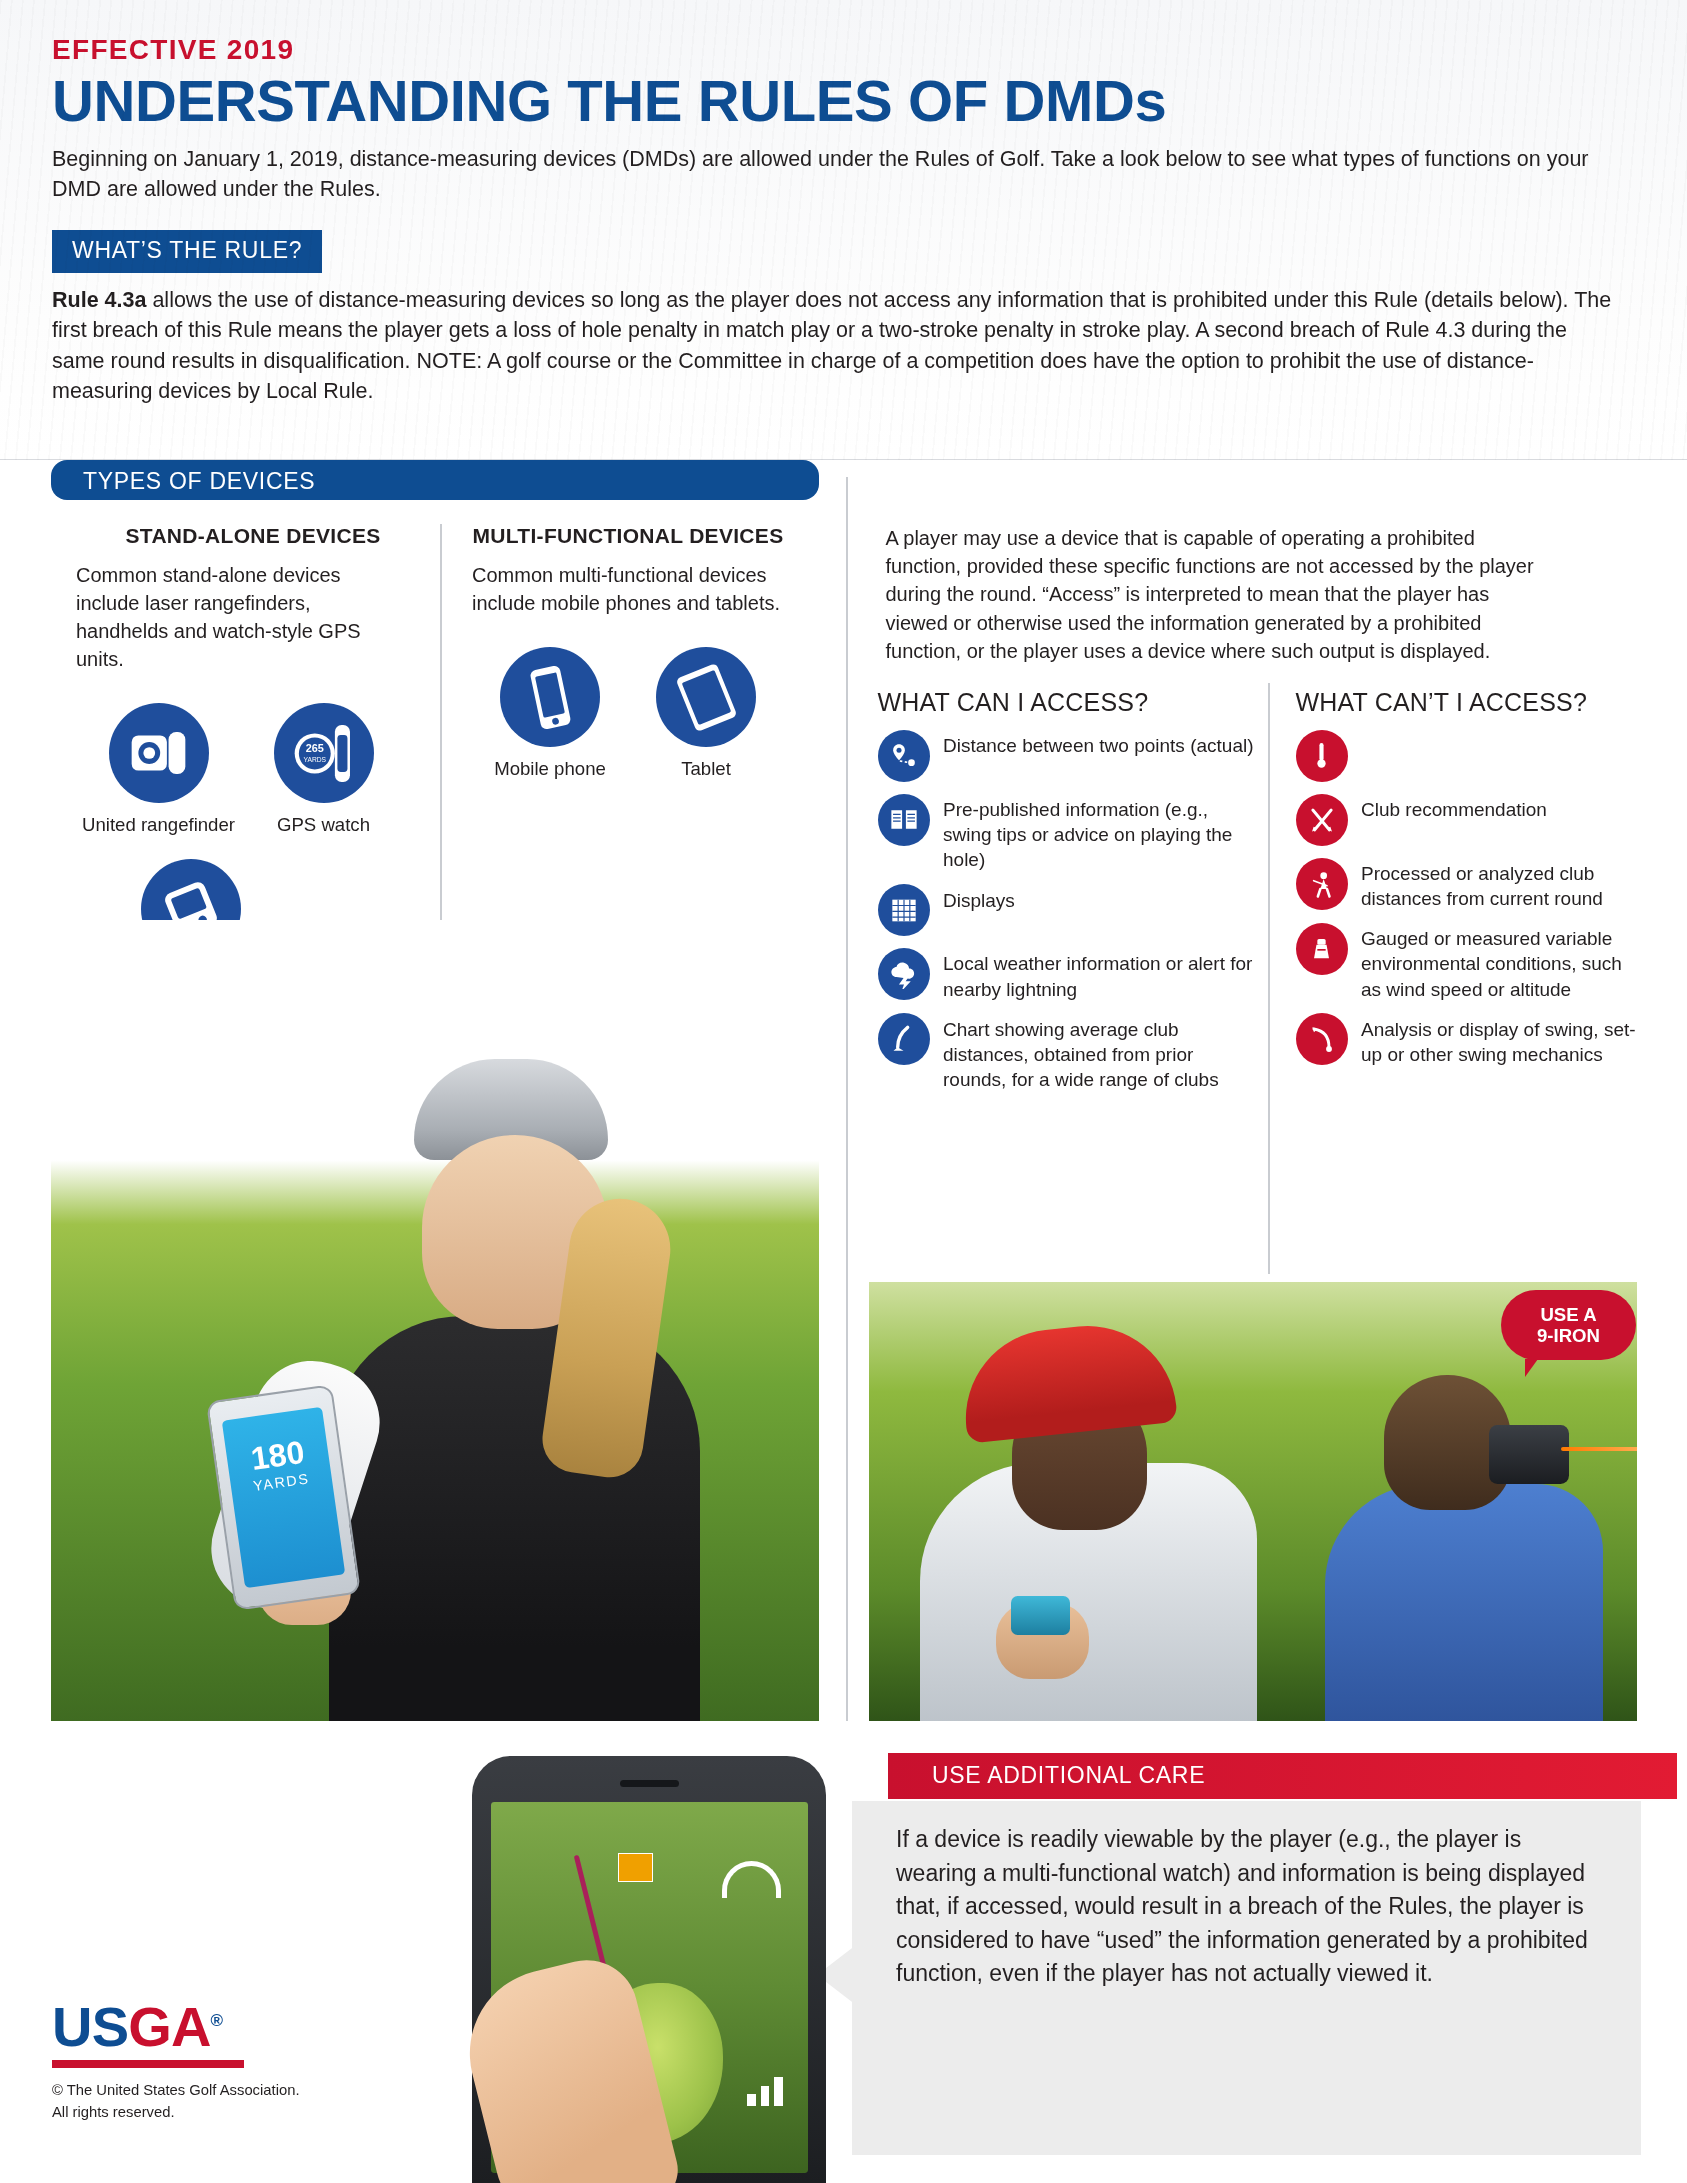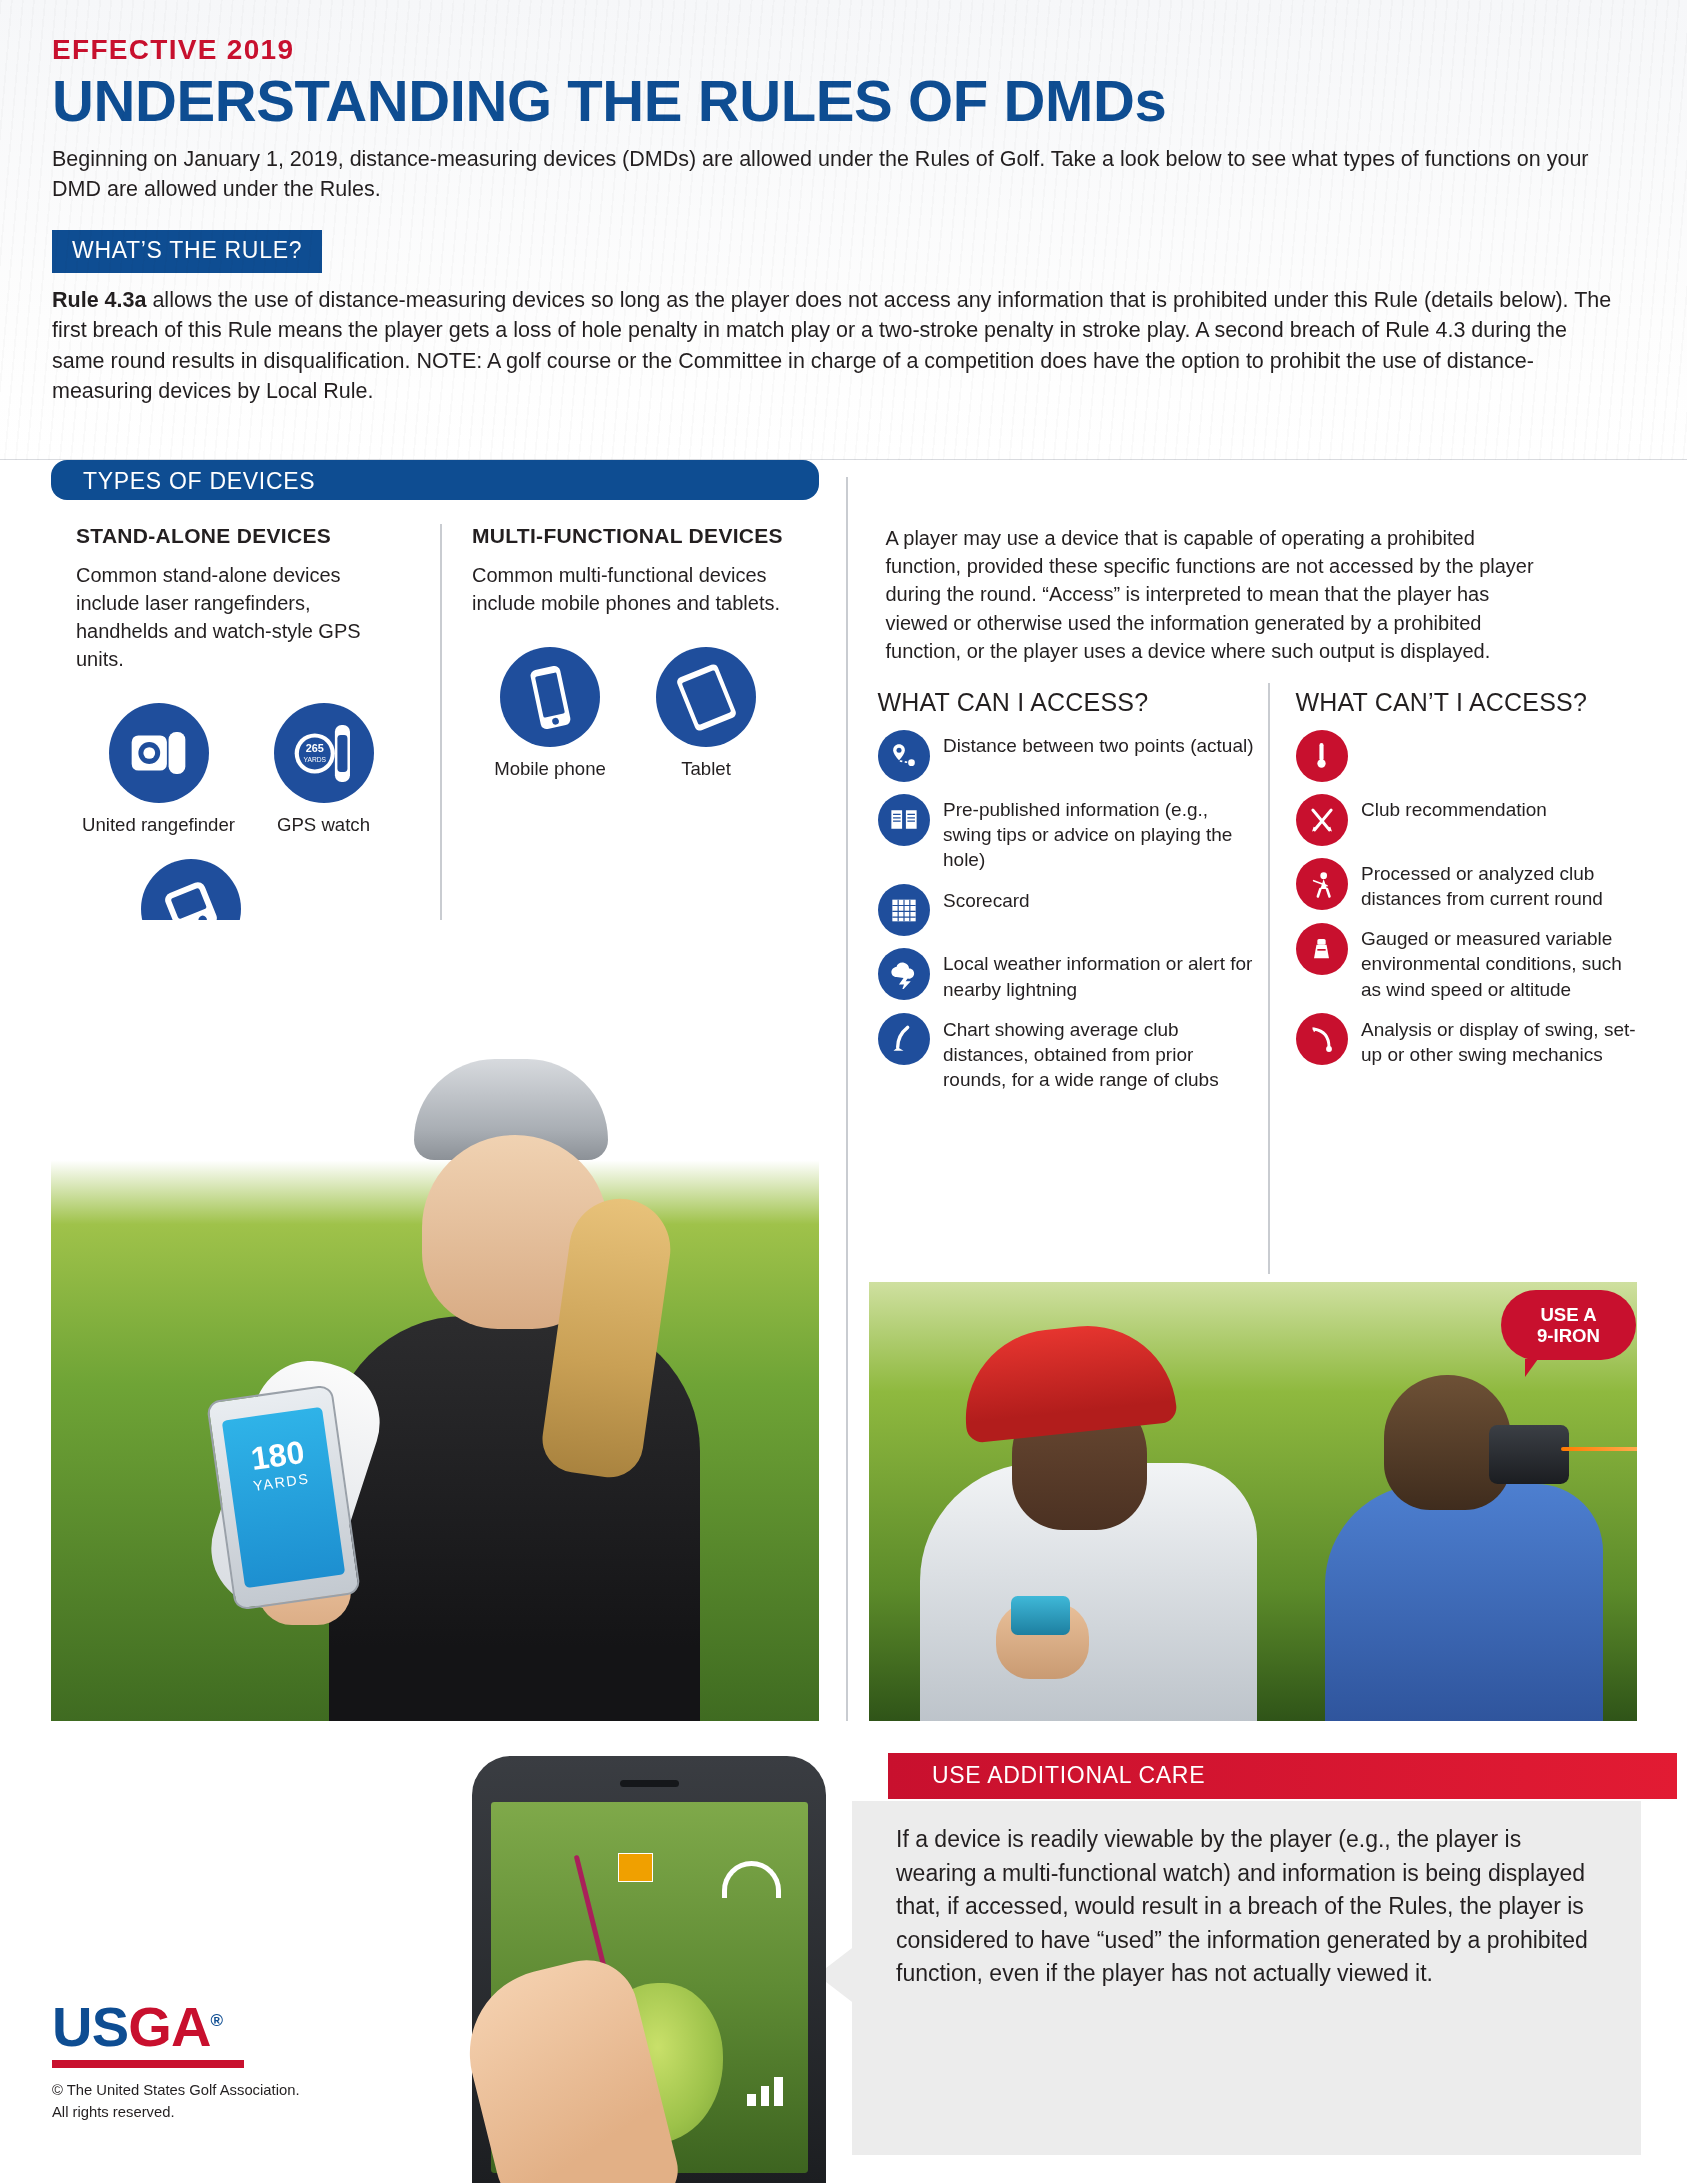--- a/index.html
+++ b/index.html
@@ -115,20 +115,21 @@
     position: absolute;
     left: 10px; top: 0;
     width: 1.7px; height: 439px;
     background: #c9ccd1;
   }
   .dev-title {
     font-size: 21px;
     color: #231f20;
     font-weight: bold;
     letter-spacing: 0.3px;
+    text-align: center;
   }
   .dev-desc {
     font-size: 20px;
     color: #231f20;
     line-height: 1.4;
     margin-top: 13.5px;
     max-width: 325px;
   }
   .icon-row { display: flex; margin-top: 30px; }
   .icon-block { width: 165px; text-align: center; }
@@ -573,21 +574,21 @@
             <div class="a-text">Pre-published information (e.g., swing tips or advice on playing the hole)</div>
           </div>
 
           <div class="access-item">
             <div class="a-circ">
               <svg width="30" height="29" viewBox="0 0 36 34">
                 <rect x="4" y="4" width="28" height="26" fill="#ffffff"></rect>
                 <path d="M4 11h28M4 18h28M4 25h28M11 4v26M18 4v26M25 4v26" stroke="#1f4e9c" stroke-width="1.4"></path>
               </svg>
             </div>
-            <div class="a-text">Scorecard</div>
+            <div class="a-text">Displays</div>
           </div>
 
           <div class="access-item">
             <div class="a-circ">
               <svg width="32" height="29" viewBox="0 0 38 34">
                 <path d="M10 20c-4 0-6-3-6-6s3-6 6-6c1-4 5-6 9-5 4 1 6 4 6 7 4 0 6 3 6 6s-3 6-6 6z" fill="#ffffff"></path>
                 <path d="M20 19l-7 10h6l-3 8 11-12h-6l4-6z" fill="#ffffff"></path>
               </svg>
             </div>
             <div class="a-text">Local weather information or alert for nearby lightning</div>

